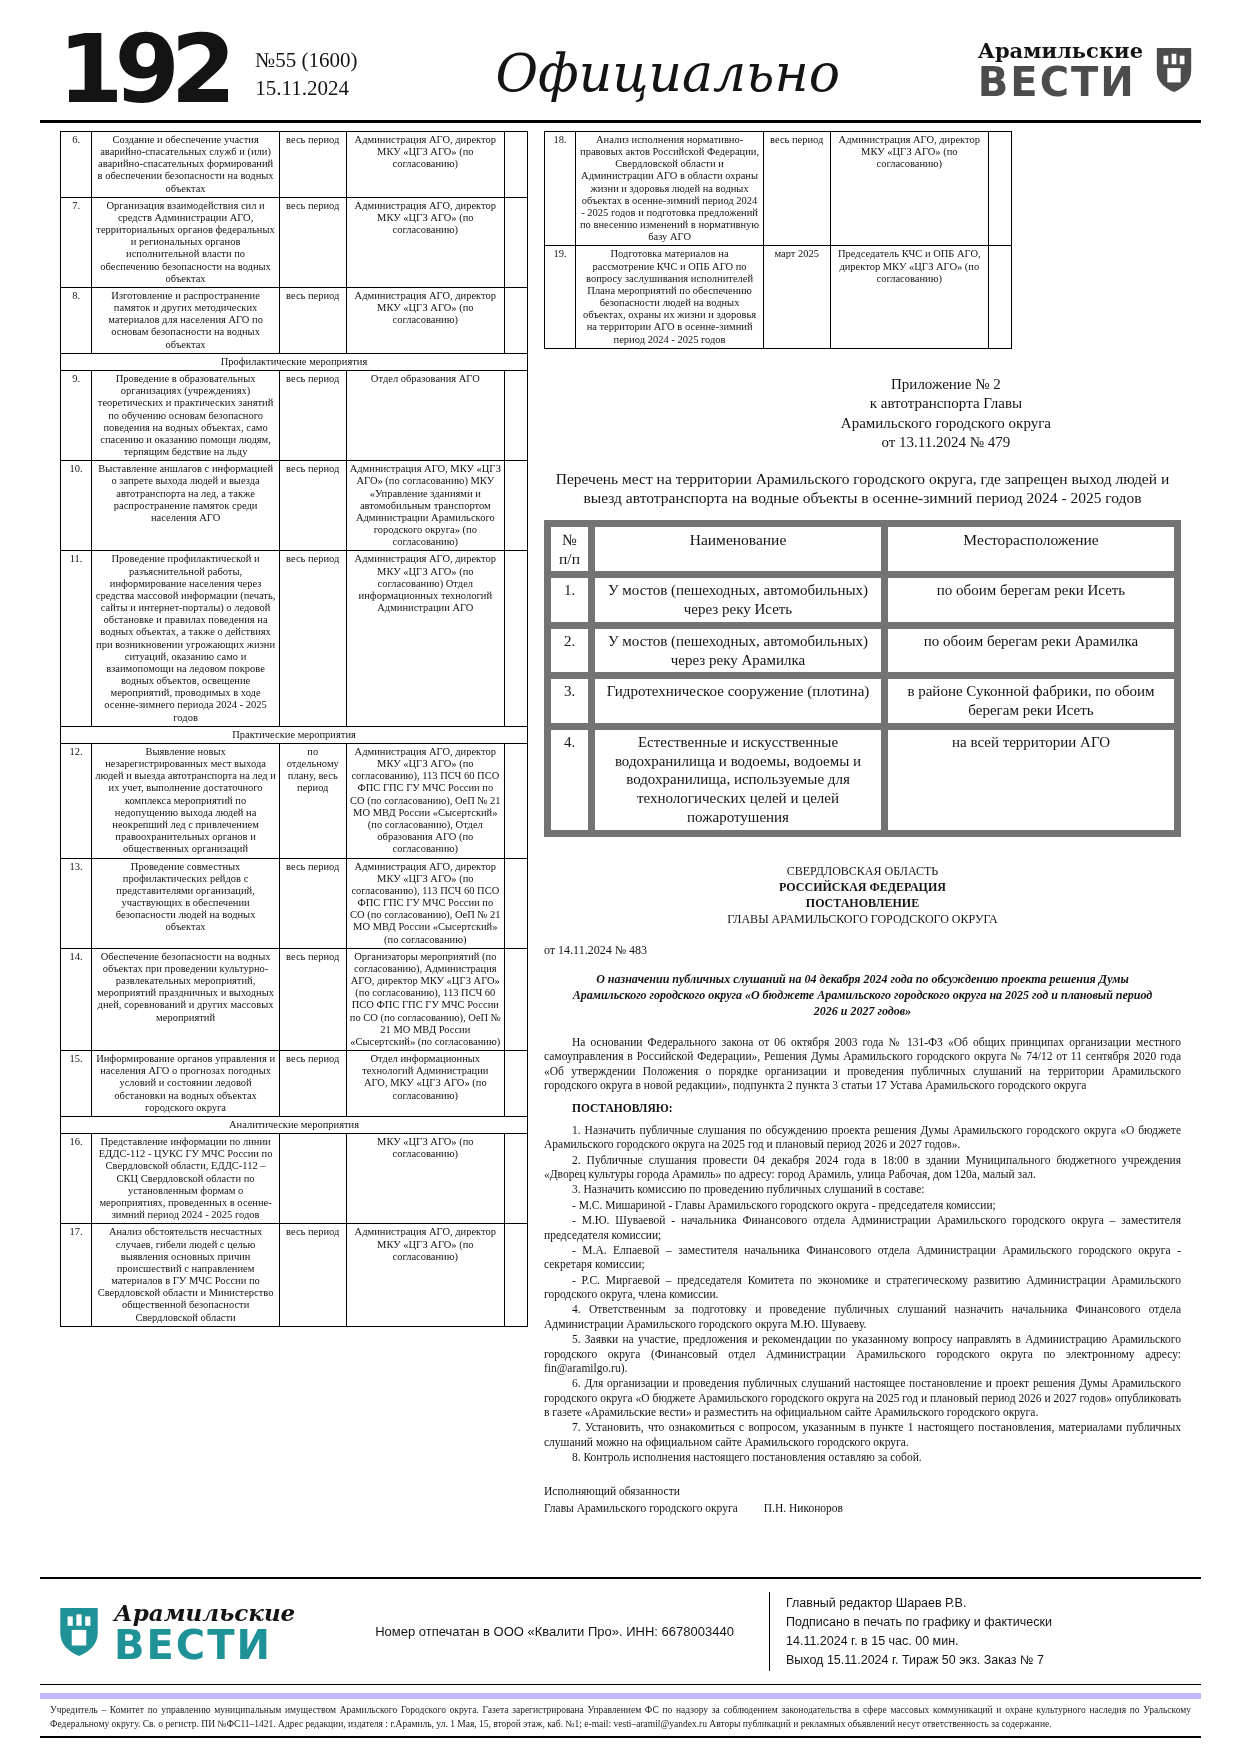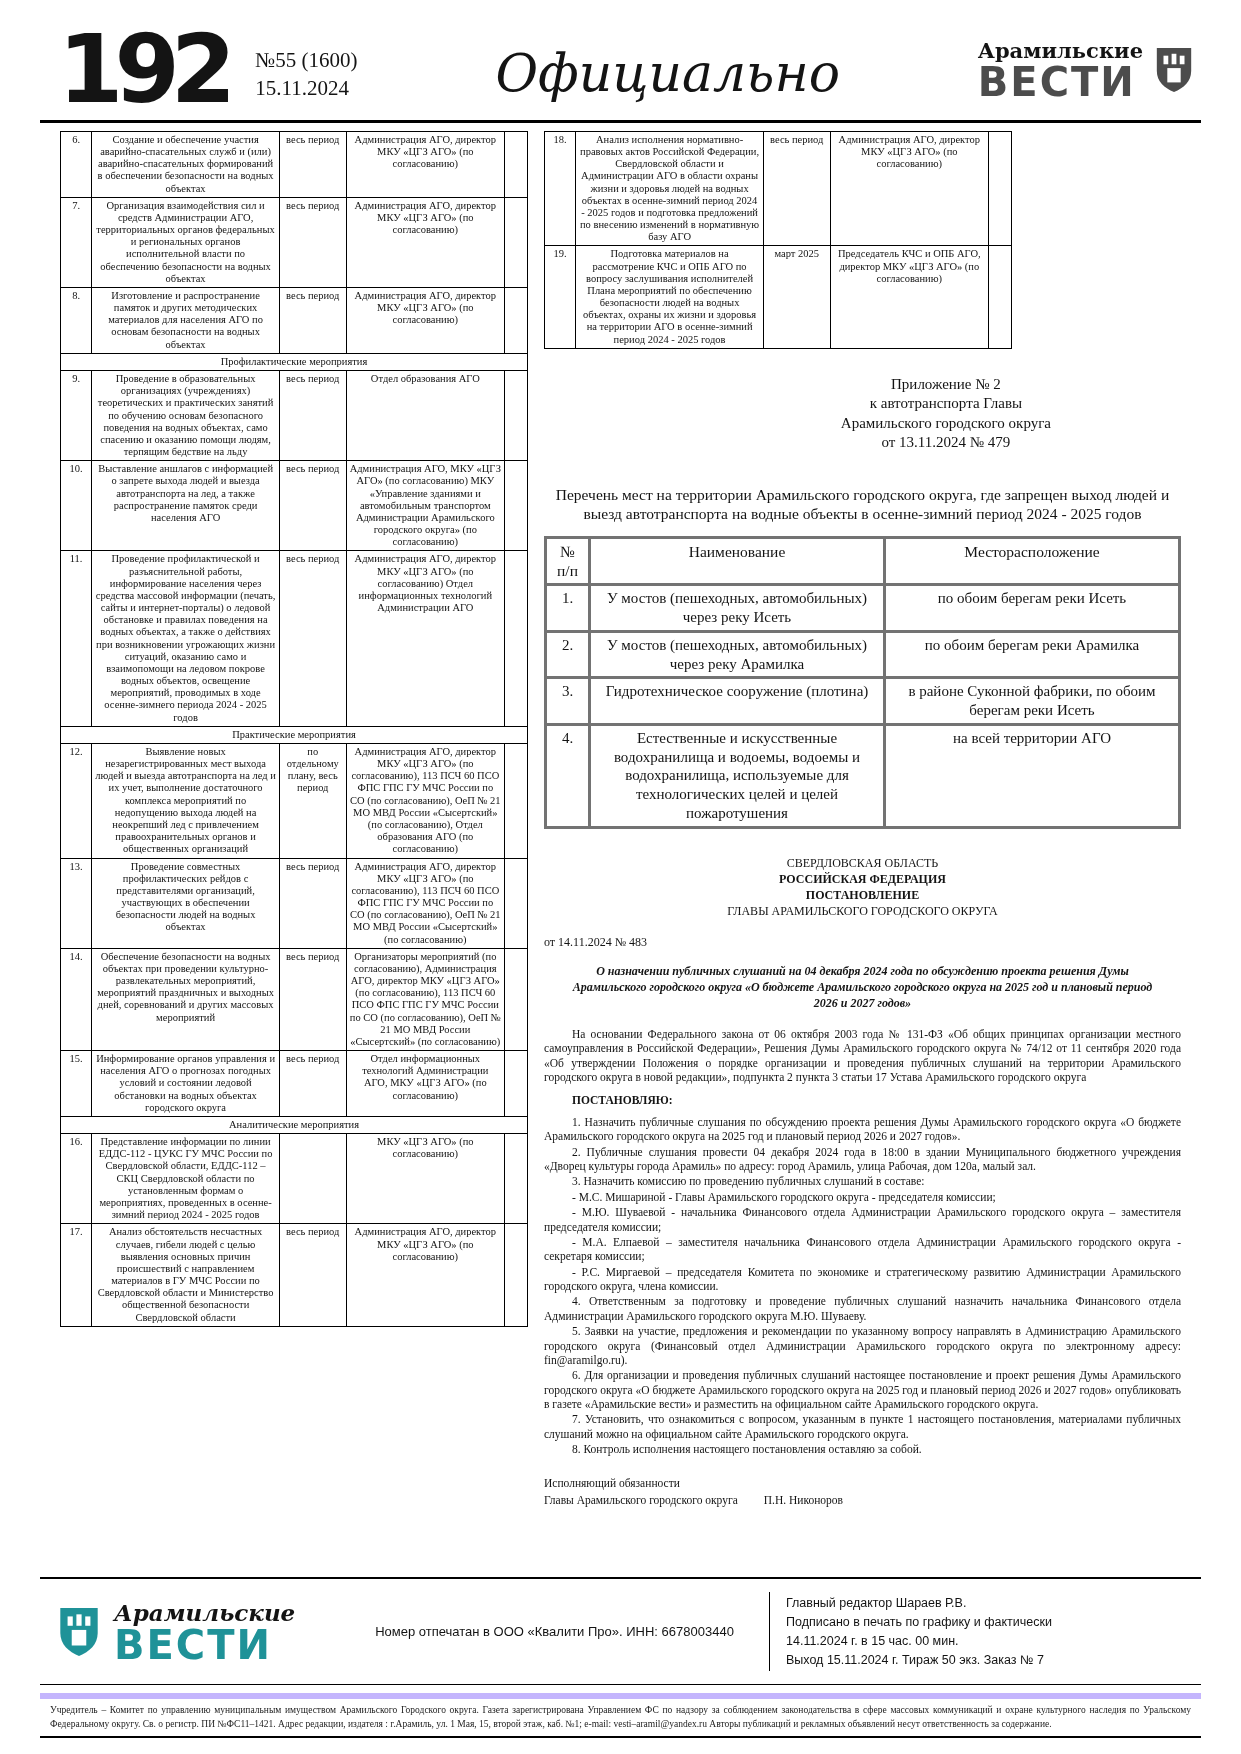--- a/index.html
+++ b/index.html
@@ -33,23 +33,23 @@
   .plan-table td { border:1px solid #000; padding:2px 3px; text-align:center; vertical-align:top; word-wrap:break-word; }
   .plan-table td.c-num  { width:30px; }
   .plan-table td.c-act  { width:180px; }
   .plan-table td.c-per  { width:64px; }
   .plan-table td.c-resp { width:152px; }
   .plan-table td.c-mark { width:22px; }
   .plan-table td.section-cell { text-align:center; padding:2px; }
 
   
   .annex-ref { margin:26px 130px 0 auto; width:max-content; text-align:center; font-size:15px; line-height:1.3; }
-  .annex-title { margin:32px 4px 12px 4px; font-size:15.5px; line-height:1.25; text-align:center; }
+  .annex-title { margin:16px 4px 12px 4px; font-size:15.5px; line-height:1.25; text-align:center; }
   table.places-table { border-collapse:collapse; width:100%; font-size:15px; line-height:1.25; table-layout:fixed; }
-  .places-table th, .places-table td { border:3px solid #737373; padding:3px 6px; text-align:center; vertical-align:top; font-weight:normal; }
+  .places-table th, .places-table td { border:7px solid #737373; padding:3px 6px; text-align:center; vertical-align:top; font-weight:normal; }
   .places-table th { font-size:15.5px; }
   .places-table .pc0 { width:44px; }
   .places-table th:first-child { width:44px; }
   .places-table .pc1 { width:300px; }
 
   
   .decree { margin-top:26px; font-size:11.5px; }
   .decree-center { text-align:center; font-size:12px; line-height:1.35; }
   .decree-bold { font-weight:bold; }
   .decree-date { margin:16px 0 14px 0; font-size:12px; }

